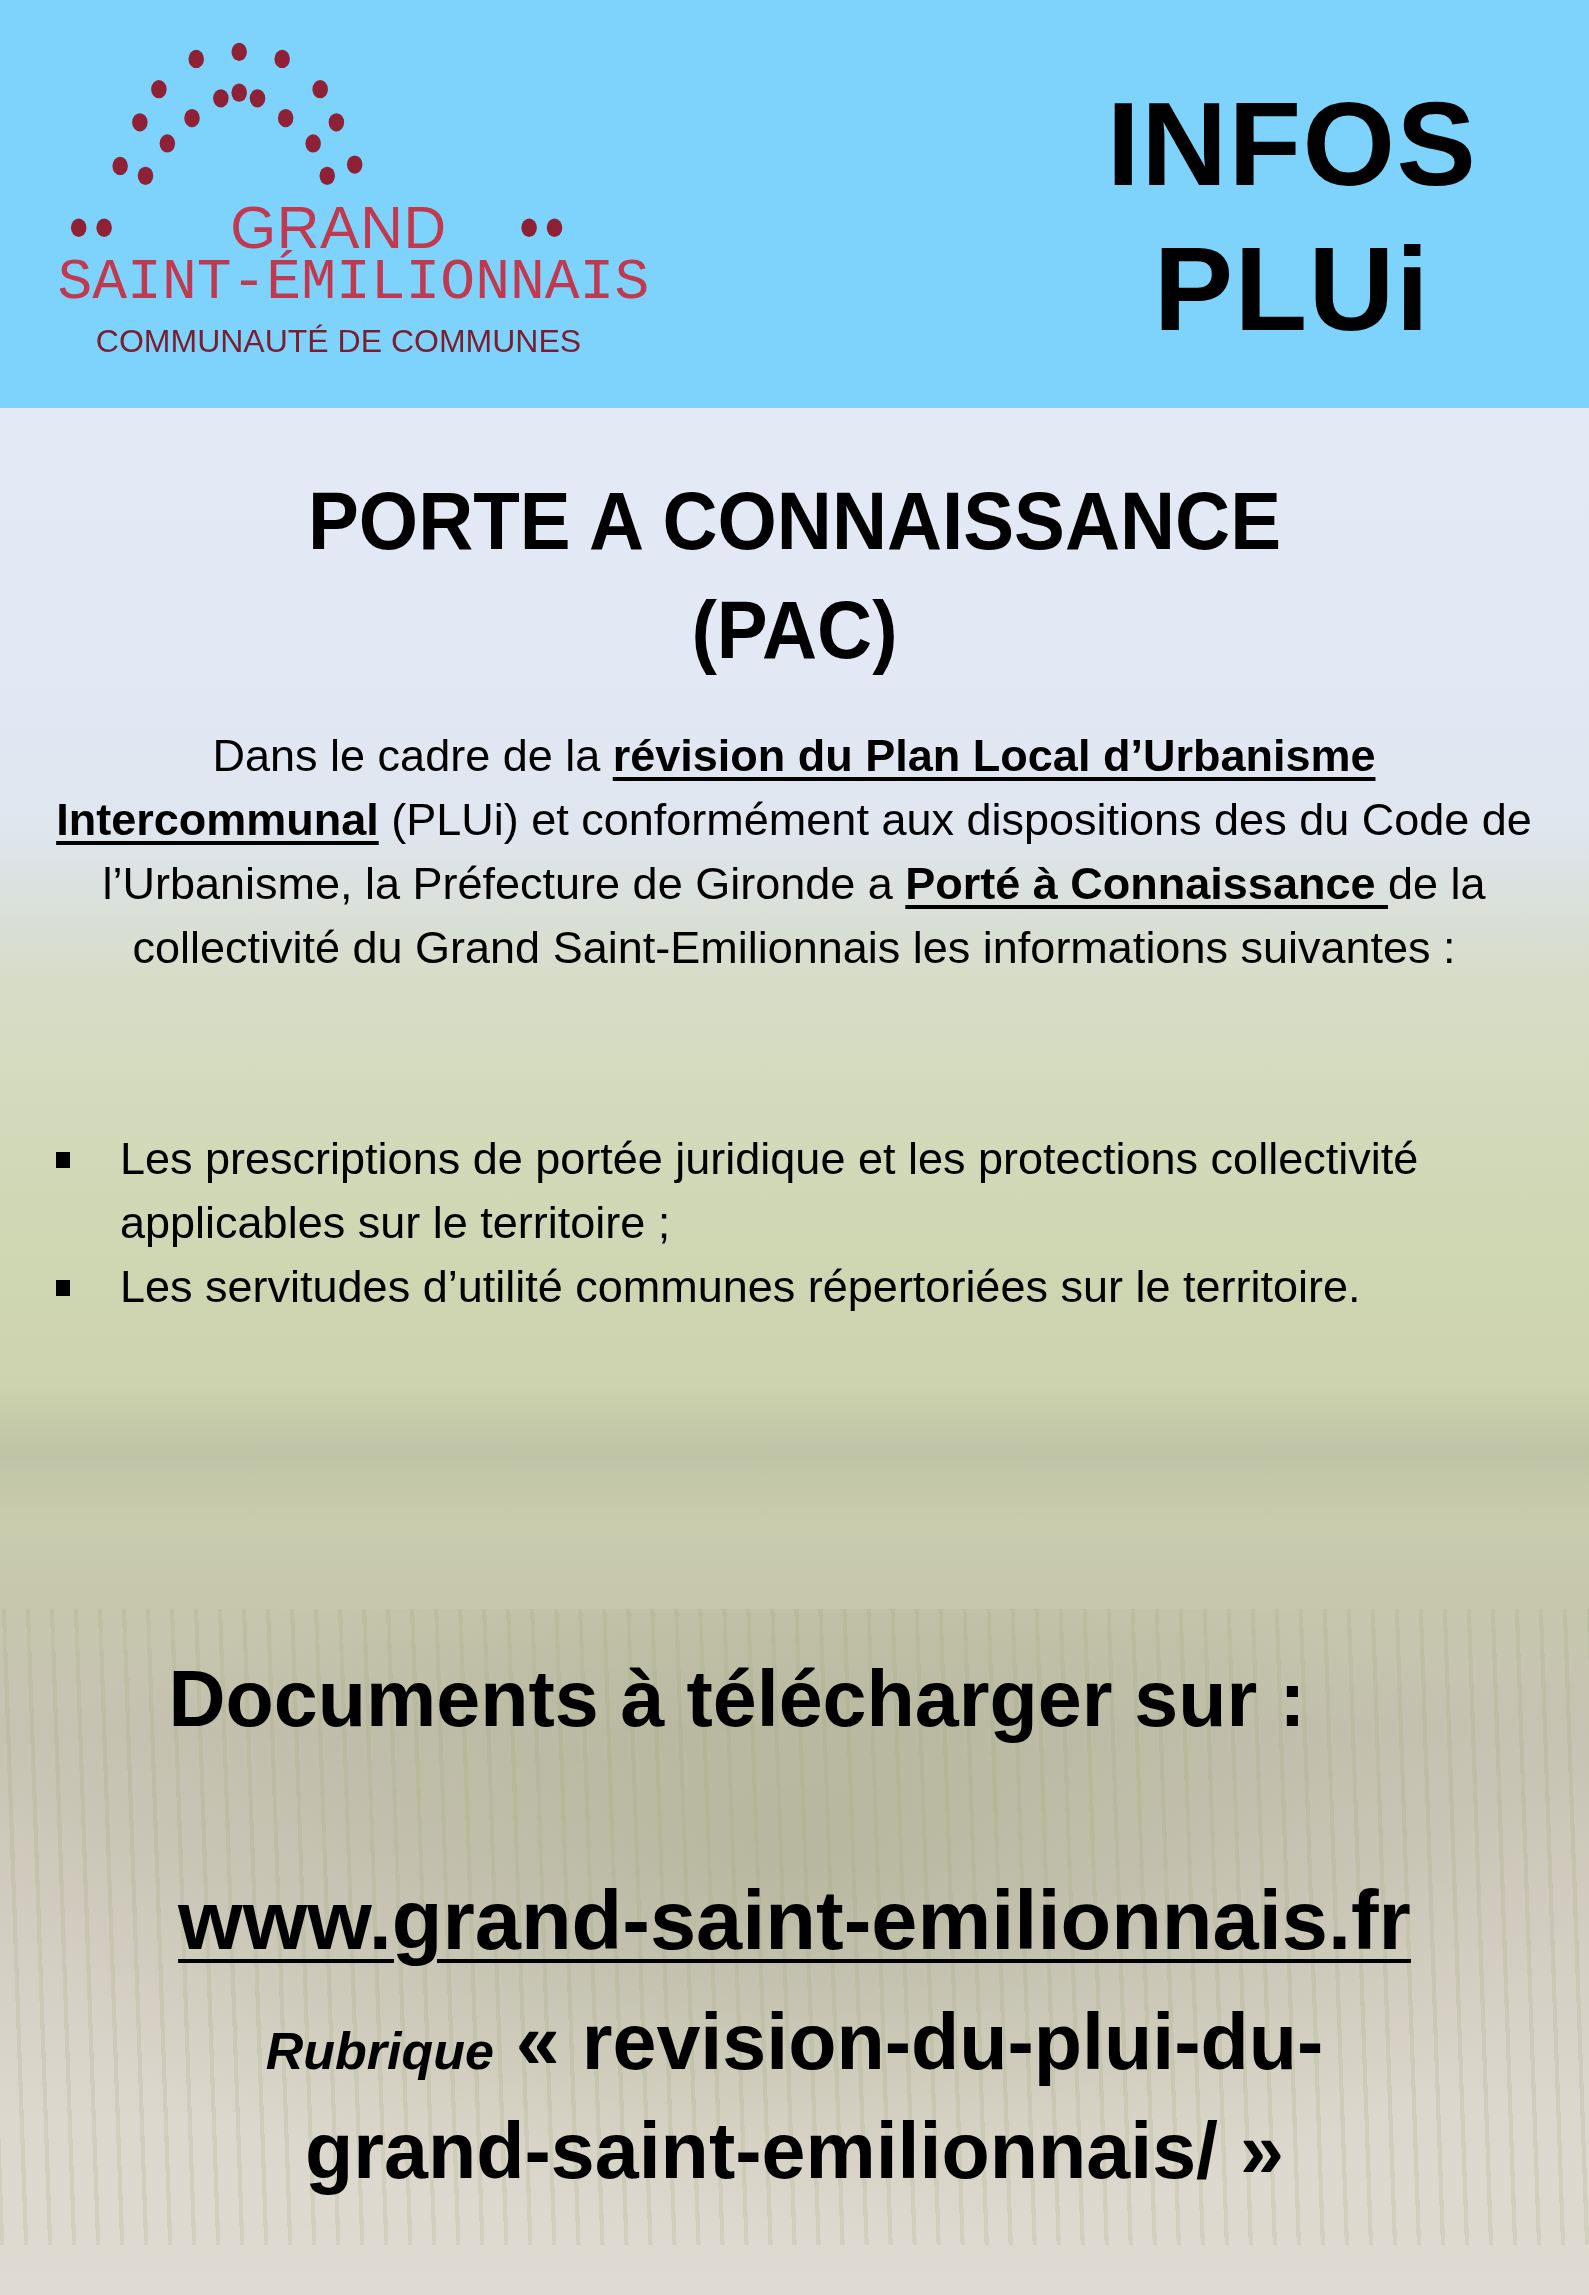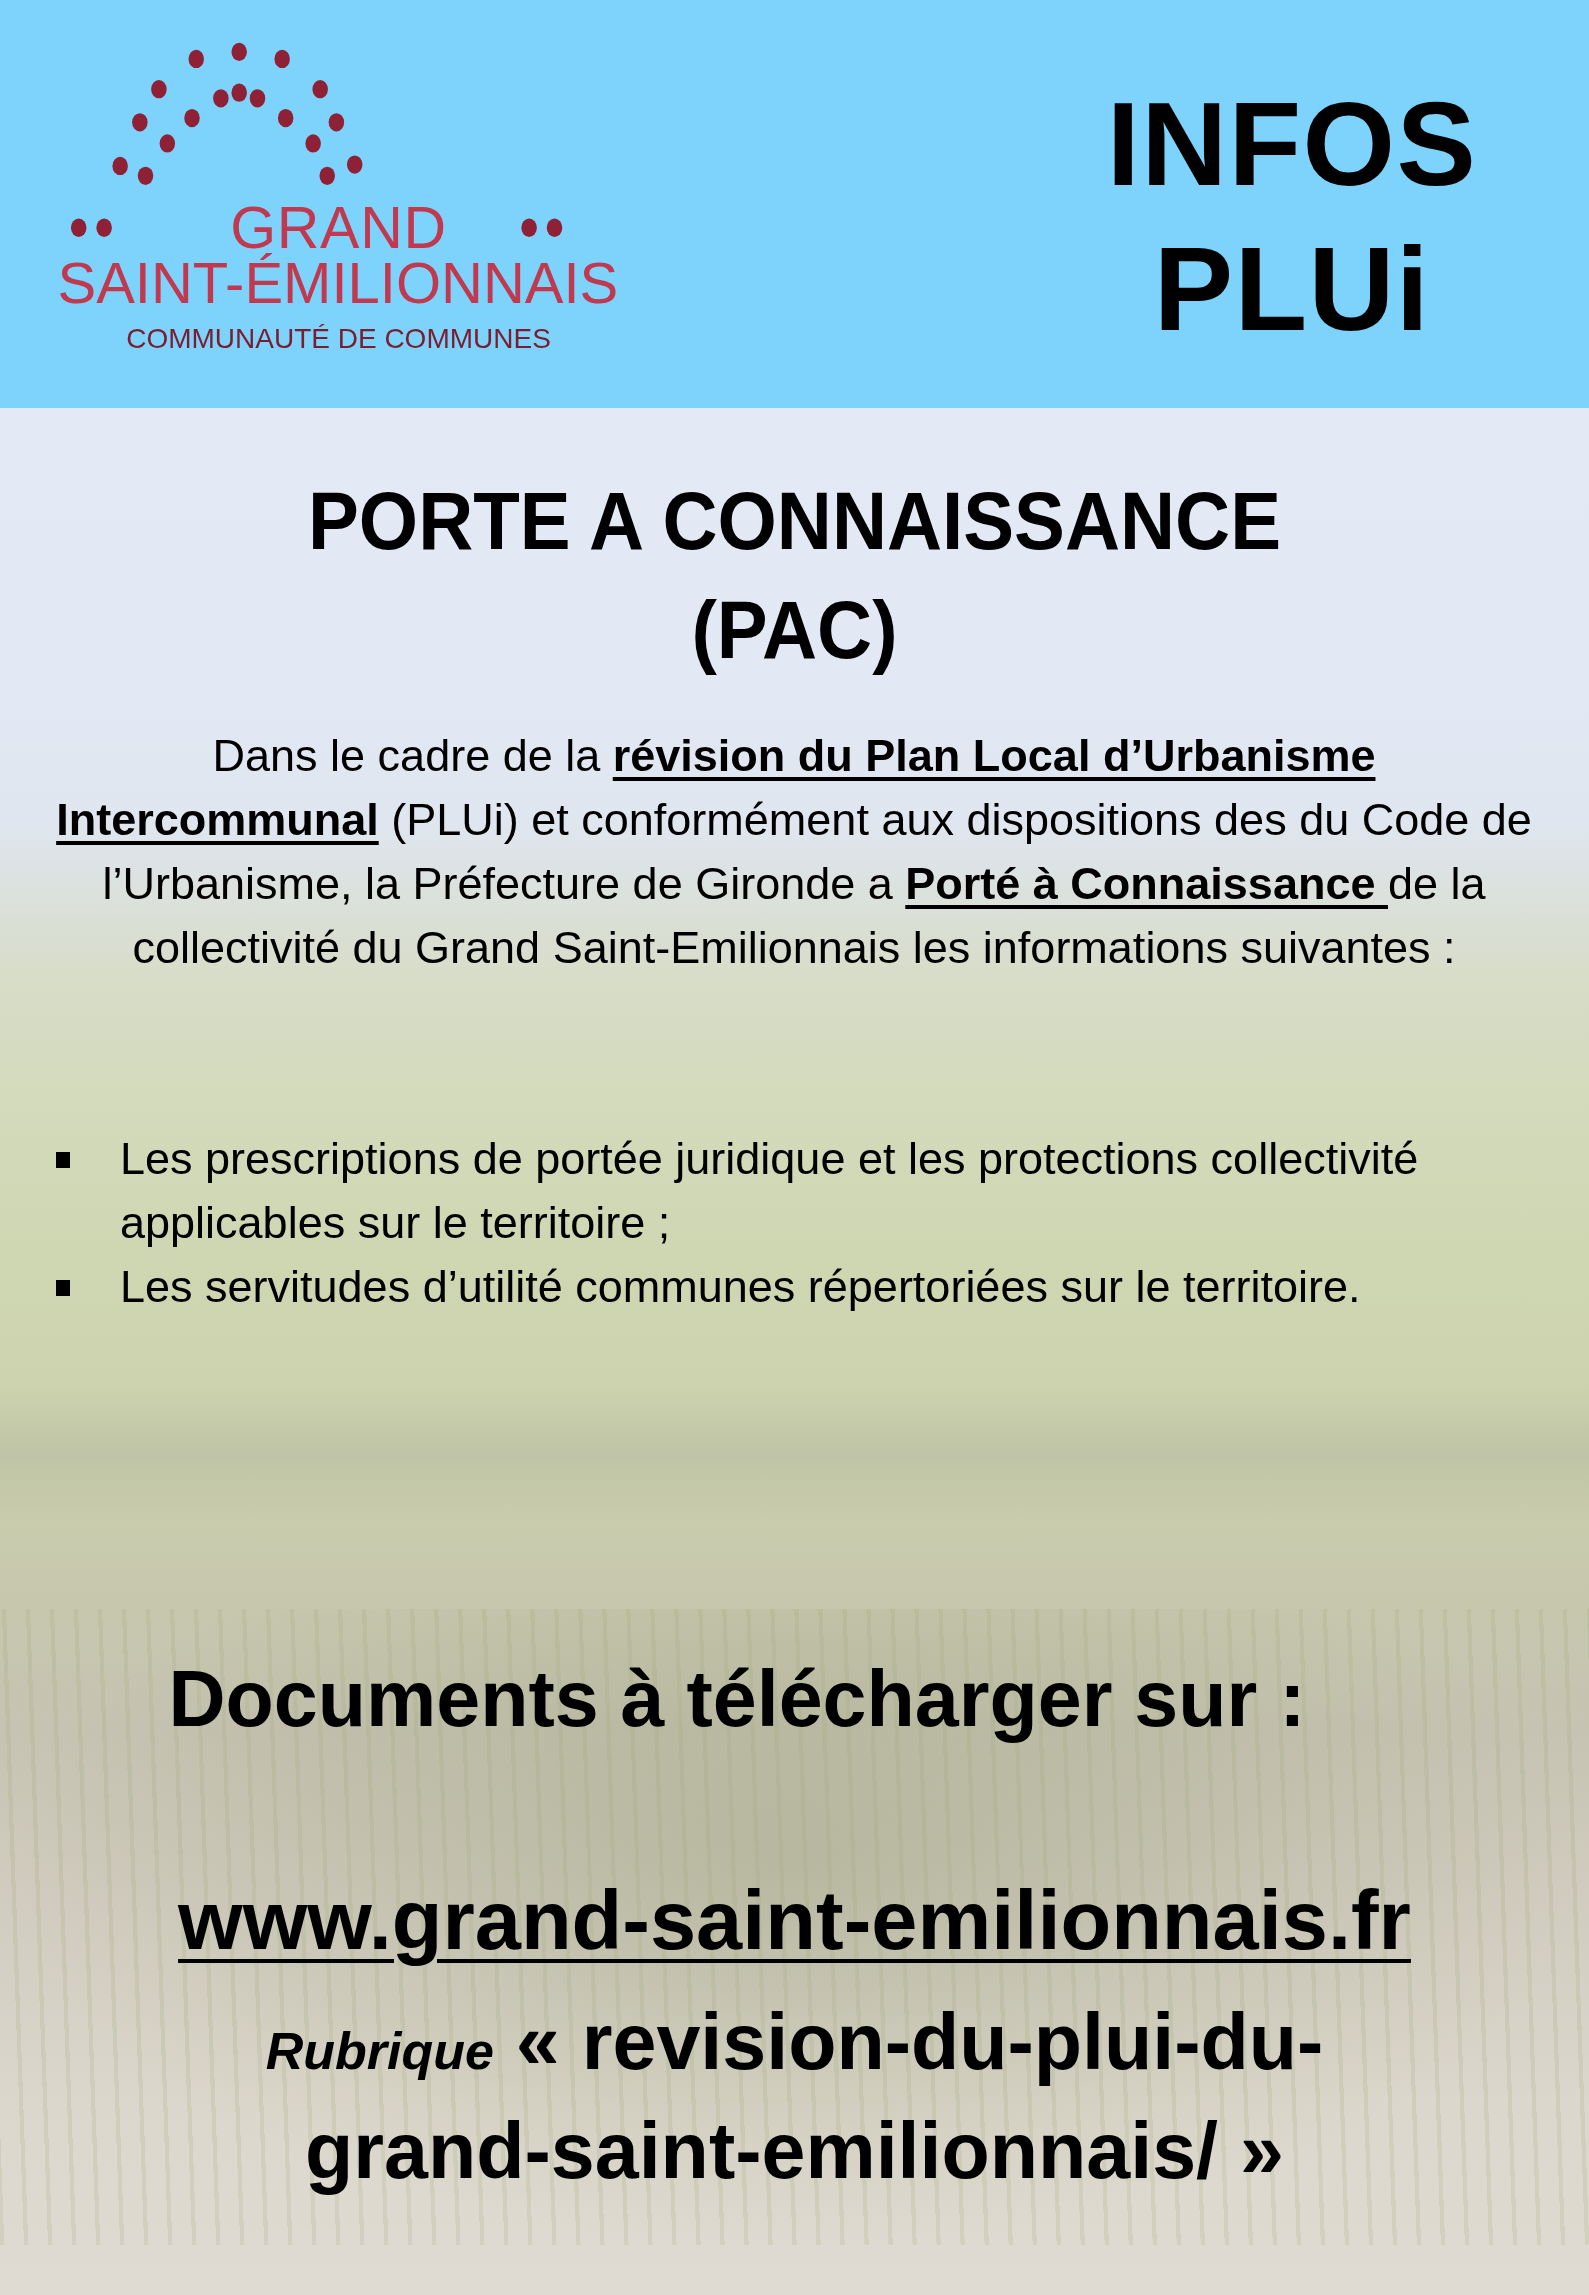--- a/index.html
+++ b/index.html
@@ -12,25 +12,25 @@
     position: absolute; left: 0; top: 0; width: 1589px; height: 408px; background: #7dd3fc;
   }
   .logo { position: absolute; left: 42px; top: 42px; width: 593px; height: 332px; }
   .logo svg { position: absolute; left: 0; top: 0; }
   .logo-grand {
     position: absolute; left: 0; width: 593px; text-align: center; top: 157px;
     color: #c0394f; font-size: 59px; letter-spacing: 0.7px; line-height: 1;
   }
   .logo-name {
     position: absolute; left: 15.5px; width: 593px; text-align: left; top: 212px;
-    color: #c0394f; font-size: 58px; letter-spacing: 0px; line-height: 1;
+    color: #c0394f; font-size: 58px; letter-spacing: 0px; line-height: 1; font-family: Liberation Mono, monospace;
   }
   .logo-sub {
     position: absolute; left: 0; width: 593px; text-align: center; top: 283px;
-    color: #7a1e2f; font-size: 28px; line-height: 1;
+    color: #7a1e2f; font-size: 32px; line-height: 1;
   }
   .infos {
     position: absolute; left: 1045px; top: 71px; width: 494px; text-align: center;
     font-weight: bold; font-size: 119px; line-height: 145px; letter-spacing: 1.4px;
   }
   .infos span { display: block; }
 
   .photo {
     position: absolute; left: 0; top: 408px; width: 1589px; height: 1887px;
     background:

